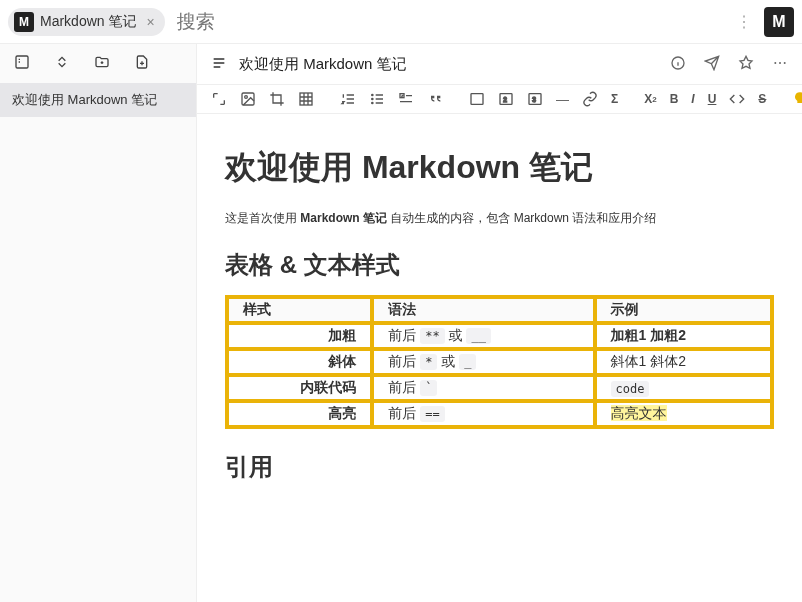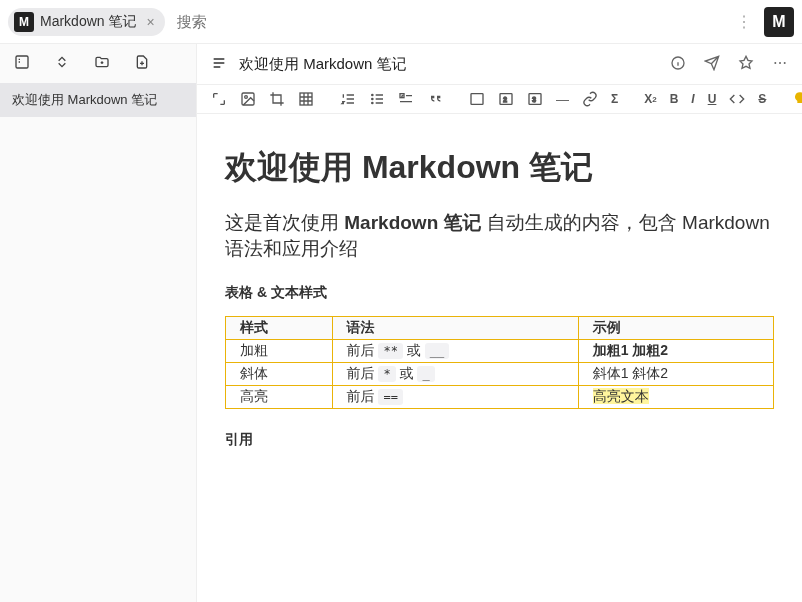--- a/index.html
+++ b/index.html
@@ -4,21 +4,21 @@
 <style>
 * { box-sizing: border-box; margin: 0; padding: 0; }
 body { font-family: "Microsoft YaHei", "PingFang SC", sans-serif; font-size: 14px; color: #333; background: #fff; width: 802px; height: 602px; overflow: hidden; }
 
 
 .topbar { display: flex; align-items: center; height: 44px; padding: 0 8px; border-bottom: 1px solid #eee; }
 .tab { display: inline-flex; align-items: center; background: #eaeaec; border-radius: 16px; padding: 4px 10px 4px 6px; gap: 6px; }
 .tab-logo { width: 20px; height: 20px; background: #222; color: #fff; display: flex; align-items: center; justify-content: center; font-weight: bold; font-size: 12px; border-radius: 3px; }
 .tab-close { color: #888; font-size: 14px; cursor: pointer; margin-left: 4px; }
 .search { flex: 1; margin-left: 12px; }
-.search input { border: none; font-size: 15px; color: #999; outline: none; width: 200px; background: transparent; }
+.search input { border: none; font-size: 19px; color: #999; outline: none; width: 200px; background: transparent; }
 .app-logo { width: 30px; height: 30px; background: #222; color: #fff; display: flex; align-items: center; justify-content: center; font-weight: bold; font-size: 16px; border-radius: 4px; margin-left: 8px; }
 .dots-v { color: #aaa; font-size: 16px; margin-right: 4px; }
 
 
 .main { display: flex; height: calc(100% - 44px); }
 .sidebar { width: 197px; border-right: 1px solid #eee; background: #fafafa; }
 .sidebar-toolbar { display: flex; align-items: center; gap: 24px; padding: 10px 14px; color: #444; }
 .sidebar-toolbar svg { width: 16px; height: 16px; }
 .sidebar-item { padding: 8px 12px; background: #e6e6e9; font-size: 13px; }
 
@@ -28,28 +28,28 @@
 .doc-header .actions { display: flex; gap: 18px; color: #666; }
 .doc-header svg, .editor-toolbar svg { width: 16px; height: 16px; }
 
 .editor-toolbar { display: flex; align-items: center; gap: 13px; padding: 6px 14px; border-top: 1px solid #eee; border-bottom: 1px solid #eee; color: #555; flex-wrap: nowrap; }
 .editor-toolbar .sep { width: 1px; height: 16px; background: #ddd; }
 .tb-icon { display: inline-flex; align-items: center; justify-content: center; width: 16px; height: 16px; font-size: 13px; color: #555; }
 .tb-text { font-size: 12px; font-weight: bold; }
 
 .doc-body { padding: 18px 28px; overflow-y: auto; flex: 1; }
 .doc-body h1 { font-size: 32px; font-weight: 800; margin: 14px 0 20px; }
-.doc-body h2 { font-size: 14px; font-weight: 700; margin: 22px 0 14px; }
-.intro { font-size: 19px; margin-bottom: 0; }
+.doc-body h2 { font-size: 24px; font-weight: 700; margin: 22px 0 14px; }
+.intro { font-size: 12px; margin-bottom: 0; }
 .intro b { font-weight: 700; }
 
 table { width: 100%; border-collapse: collapse; margin-top: 8px; }
-th, td { border: 1px solid #eab308; padding: 2px 14px; text-align: left; font-size: 14px; }
+th, td { border: 4px solid #eab308; padding: 2px 14px; text-align: left; font-size: 14px; }
 th { background: #fafafa; font-weight: 600; }
-td.col0 { text-align: left; }
+td.col0 { text-align: right; font-weight: bold; }
 code.inline { background: #f2f2f4; padding: 1px 5px; border-radius: 3px; font-family: monospace; font-size: 12px; }
 .strike { text-decoration: line-through; }
 .underline { text-decoration: underline; }
 .highlight { background: #fff59d; text-align: right; }
 .italic { }
 </style>
 </head>
 <body>
 
 <div class="topbar">
@@ -232,20 +232,25 @@
               <td class="col0">加粗</td>
               <td>前后 <code class="inline">**</code> 或 <code class="inline">__</code></td>
               <td><b>加粗1 加粗2</b></td>
             </tr>
             <tr>
               <td class="col0">斜体</td>
               <td>前后 <code class="inline">*</code> 或 <code class="inline">_</code></td>
               <td><span class="italic">斜体1 斜体2</span></td>
             </tr>
             <tr>
+              <td class="col0">内联代码</td>
+              <td>前后 <code class="inline">`</code></td>
+              <td><code class="inline">code</code></td>
+            </tr>
+            <tr>
               <td class="col0">高亮</td>
               <td>前后 <code class="inline">==</code></td>
               <td><span class="highlight">高亮文本</span></td>
             </tr>
           </tbody>
       </table>
       <h2>引用</h2>
     </div>
   </div>
 </div>

